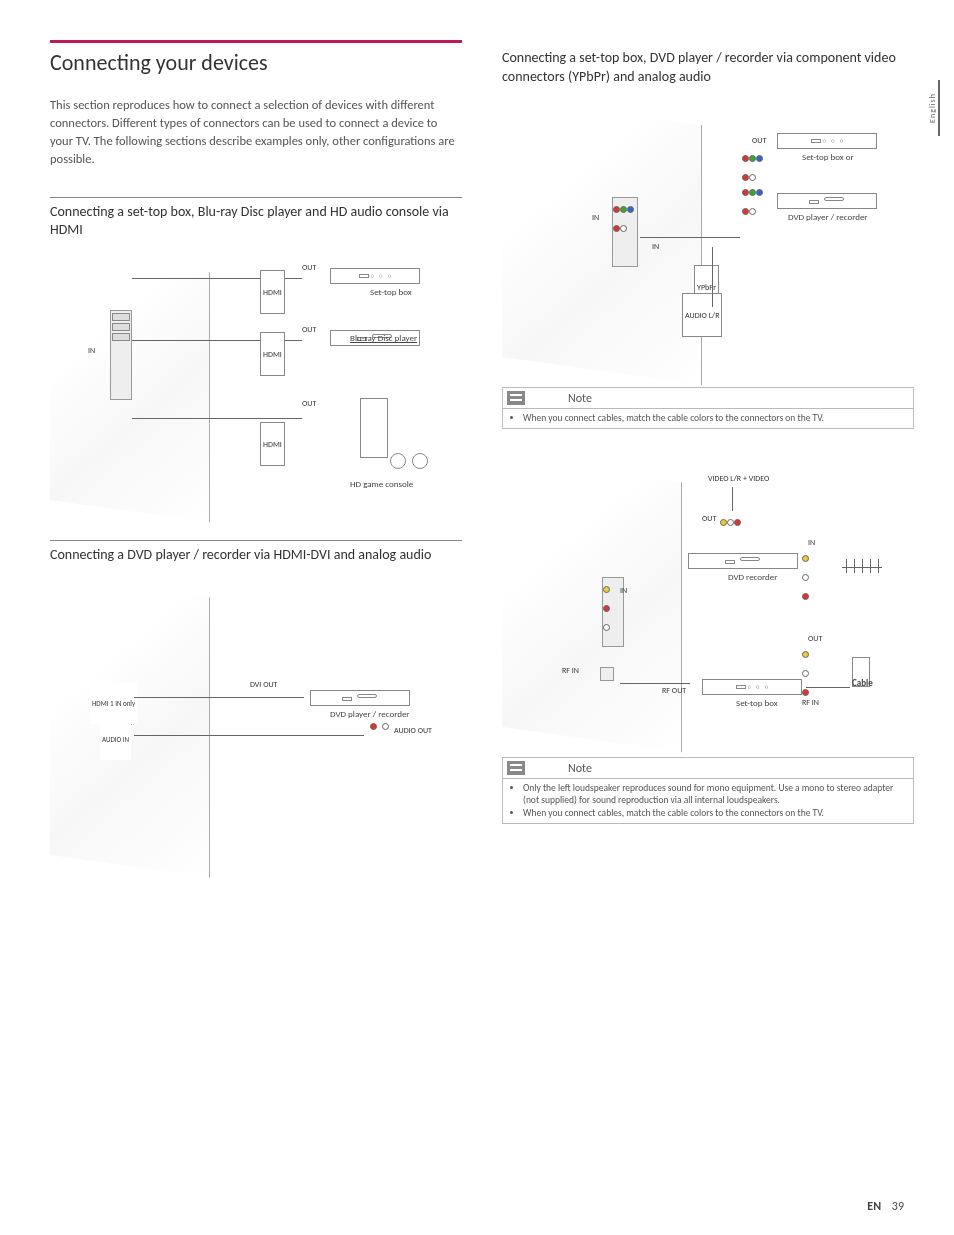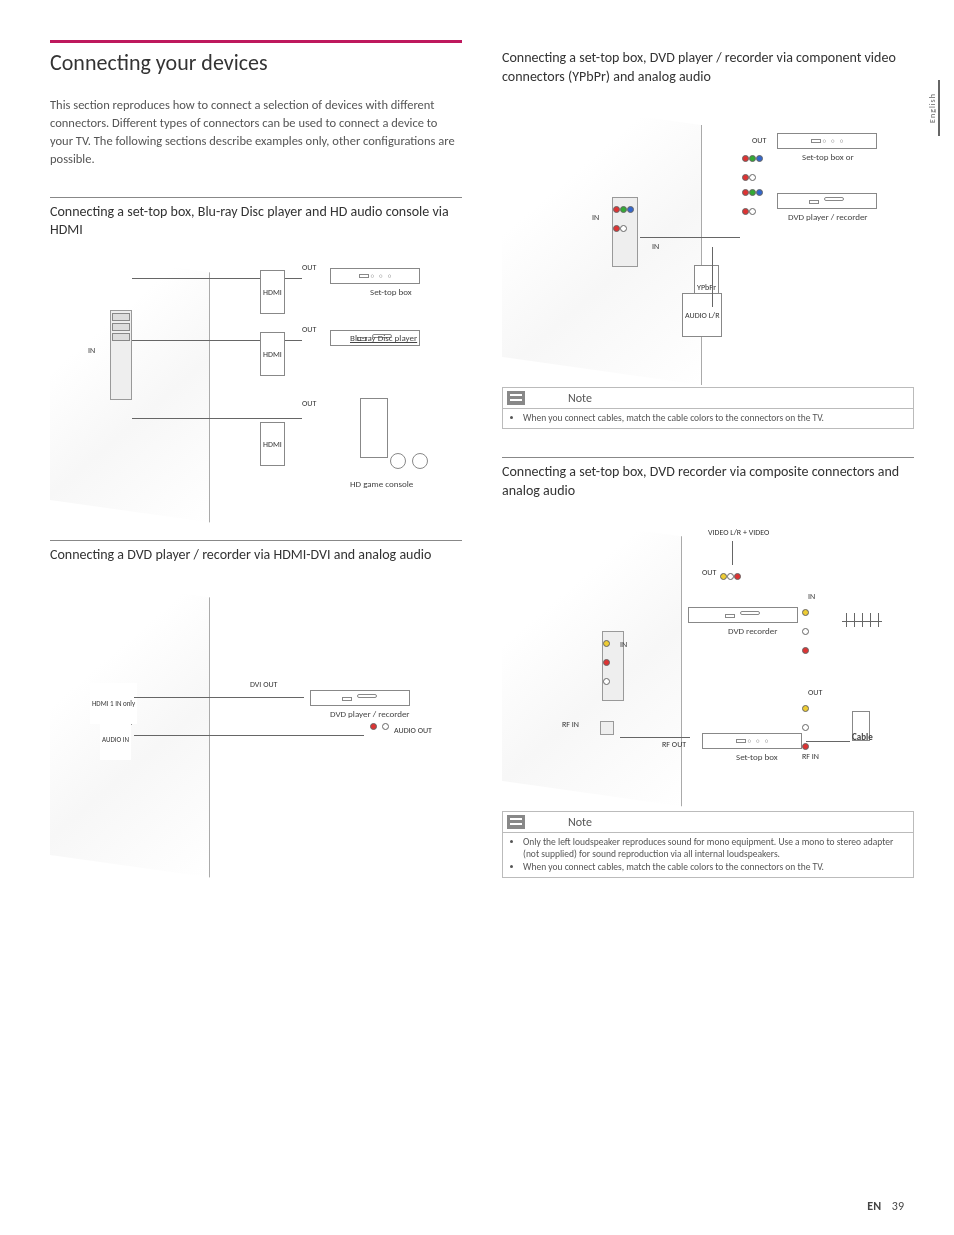--- a/index.html
+++ b/index.html
@@ -283,21 +283,20 @@
     <div class="note-box">
       <div class="note-head">
         <span class="note-icon"></span>
         <span class="note-title">Note</span>
       </div>
       <ul class="note-body">
         <li>When you connect cables, match the cable colors to the connectors on the TV.</li>
       </ul>
     </div>
 
-    <h3>Connecting a set-top box, DVD recorder via composite connectors and analog audio</h3>
     <div class="diagram d4">
       <div class="tv-back" style="width:180px;"></div>
       <div class="panel" style="left:100px;top:120px;height:70px;width:22px;">
         <span class="rca y"></span><br><span class="rca r"></span><br><span class="rca w"></span>
       </div>
       <div class="panel" style="left:98px;top:210px;height:14px;width:14px;"></div>
       <span class="io-label" style="left:60px;top:208px;font-size:8px;">RF IN</span>
 
       <span class="io-label" style="left:206px;top:16px;">VIDEO L/R + VIDEO</span>
       <div class="wire-v" style="left:230px;top:30px;height:24px;"></div>

